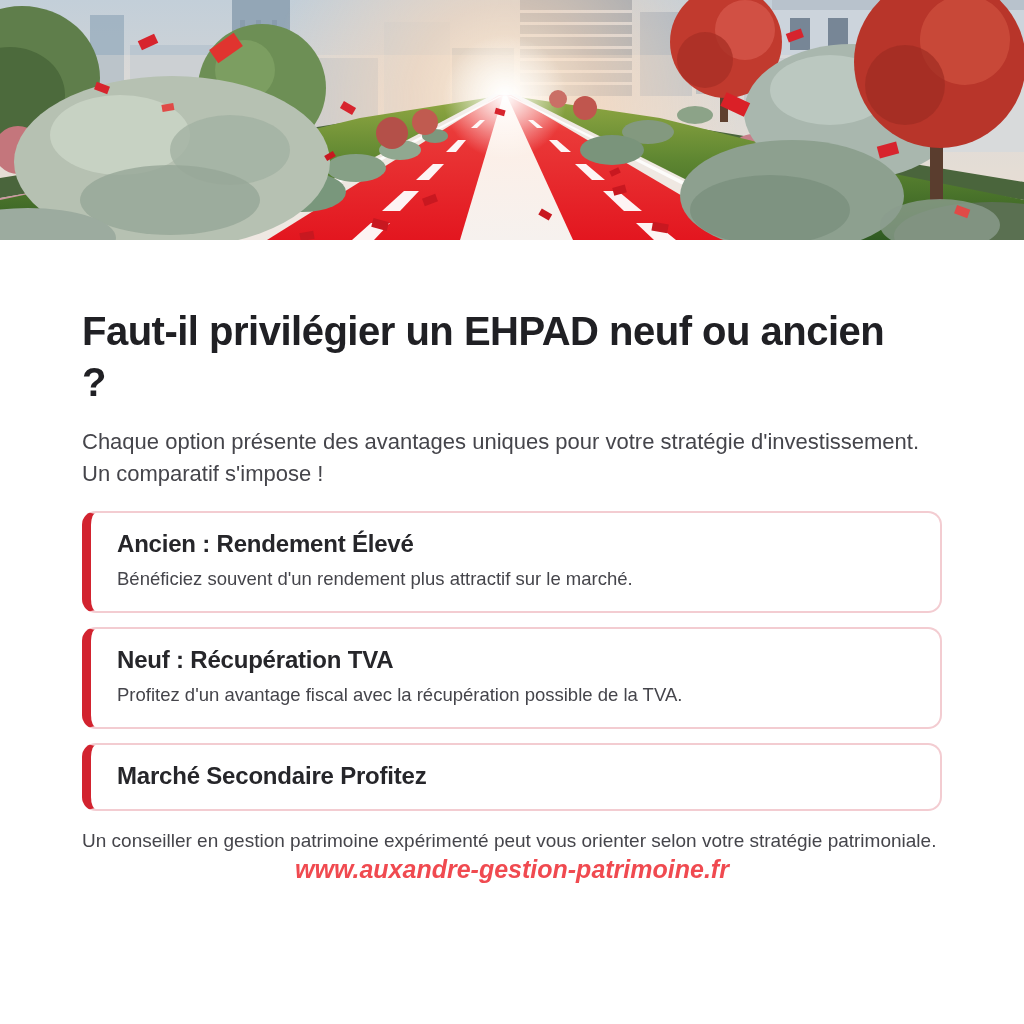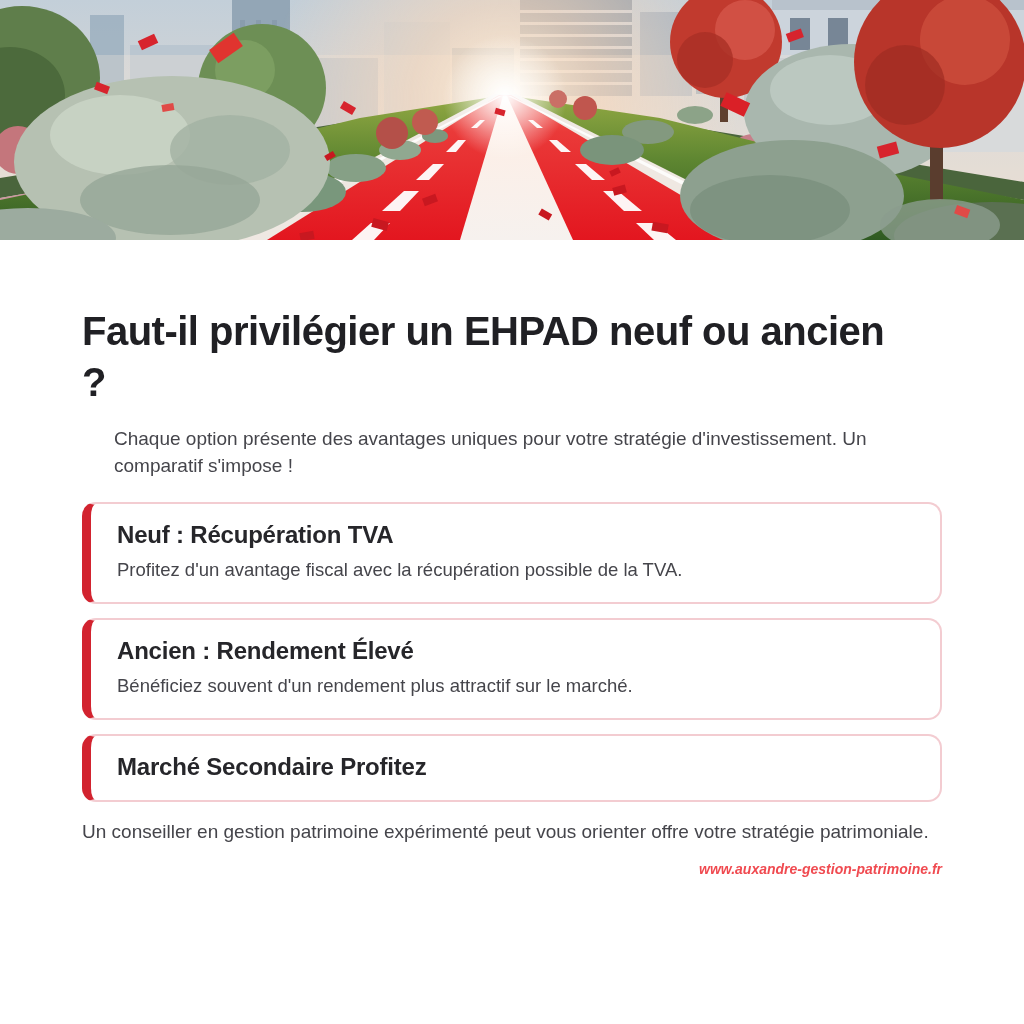--- a/index.html
+++ b/index.html
@@ -24,24 +24,23 @@
     max-width:820px;
     font-size:40px;
     line-height:1.28;
     font-weight:800;
     letter-spacing:-0.5px;
     color:#202024;
   }
   .subtitle {
     margin-top:18px;
     max-width:880px;
-    font-size:19px;
+    font-size:22px;
     line-height:1.42;
     color:#45454b;
-    margin-left:32px;
   }
 
   .cards { margin-top:22px; display:flex; flex-direction:column; gap:14px; }
   .card {
     background:#ffffff;
     border:2px solid #f3ccd1;
     border-left:9px solid #d2232f;
     border-radius:14px;
     padding:17px 26px 19px 26px;
   }
@@ -59,23 +58,22 @@
   }
 
   .footer-note {
     margin-top:17px;
     max-width:880px;
     font-size:19px;
     line-height:1.42;
     color:#45454b;
   }
   .website {
-    margin-top:15px;
-    text-align:right;
-    font-size:14px;
+    text-align:center;
+    font-size:25px;
     font-weight:bold;
     font-style:italic;
     color:#f04a50;
   }
   .website a { color:#f04a50; text-decoration:none; }
 </style>
 </head>
 <body>
 
 <div class="canvas">
@@ -265,35 +263,35 @@
 
   <div class="content">
 
     <h1 class="title">Faut-il privilégier un EHPAD neuf ou ancien ?</h1>
 
     <p class="subtitle">Chaque option présente des avantages uniques pour votre stratégie d'investissement. Un comparatif s'impose !</p>
 
     <div class="cards">
 
       <div class="card">
+        <div class="card-title">Ancien : Rendement Élevé</div>
+        <div class="card-desc">Bénéficiez souvent d'un rendement plus attractif sur le marché.</div>
+      </div>
+
+      <div class="card">
         <div class="card-title">Neuf : Récupération TVA</div>
         <div class="card-desc">Profitez d'un avantage fiscal avec la récupération possible de la TVA.</div>
       </div>
 
       <div class="card">
-        <div class="card-title">Ancien : Rendement Élevé</div>
-        <div class="card-desc">Bénéficiez souvent d'un rendement plus attractif sur le marché.</div>
-      </div>
-
-      <div class="card">
         <div class="card-title">Marché Secondaire Profitez</div>
       </div>
 
     </div>
 
-    <p class="footer-note">Un conseiller en gestion patrimoine expérimenté peut vous orienter offre votre stratégie patrimoniale.</p>
+    <p class="footer-note">Un conseiller en gestion patrimoine expérimenté peut vous orienter selon votre stratégie patrimoniale.</p>
 
     <div class="website">
       <a href="#">www.auxandre-gestion-patrimoine.fr</a>
     </div>
 
   </div>
 </div>
 
 </body></html>

